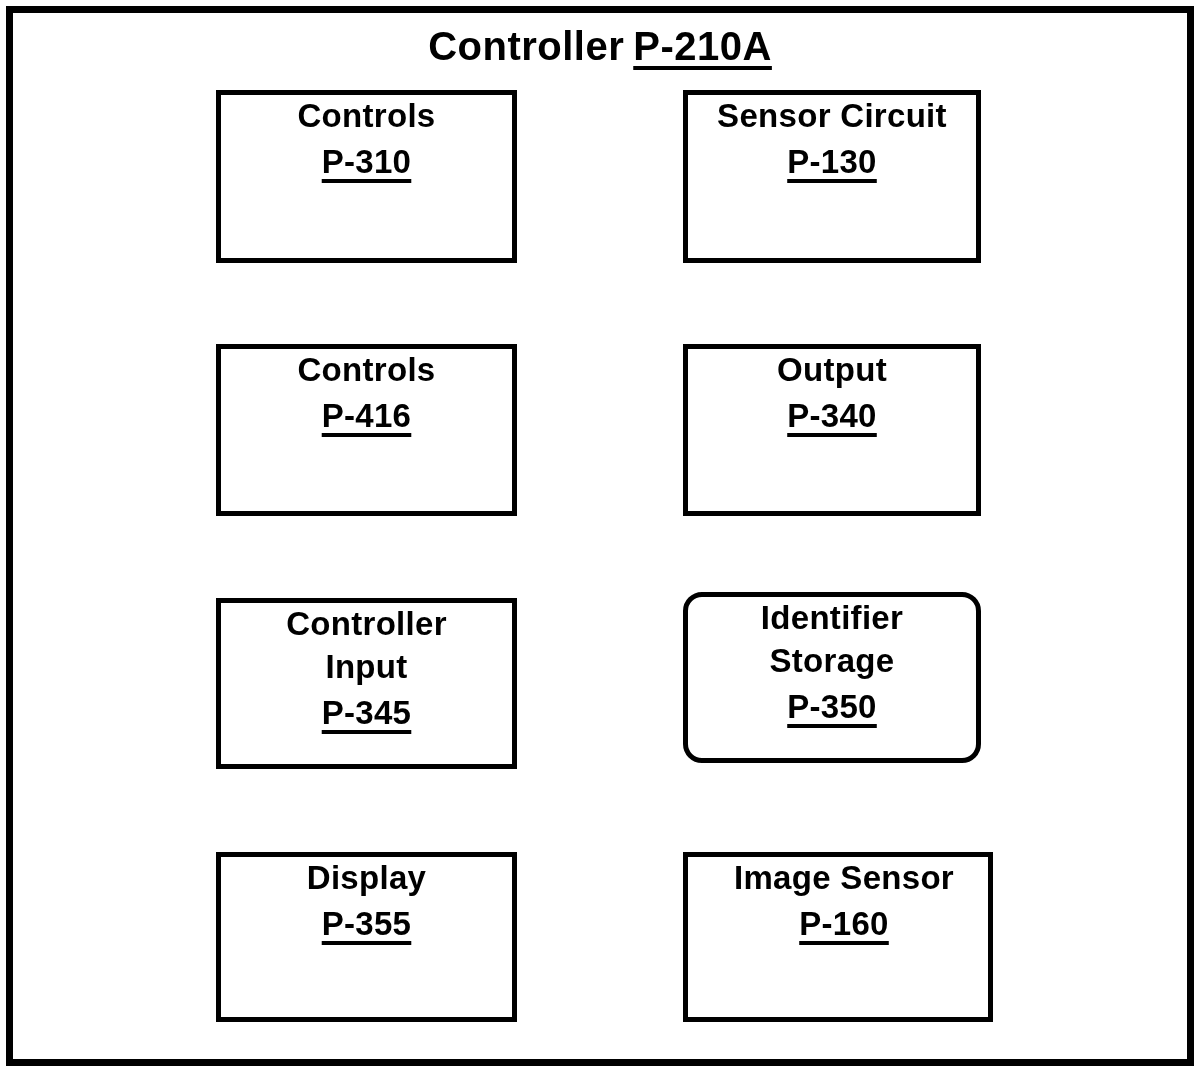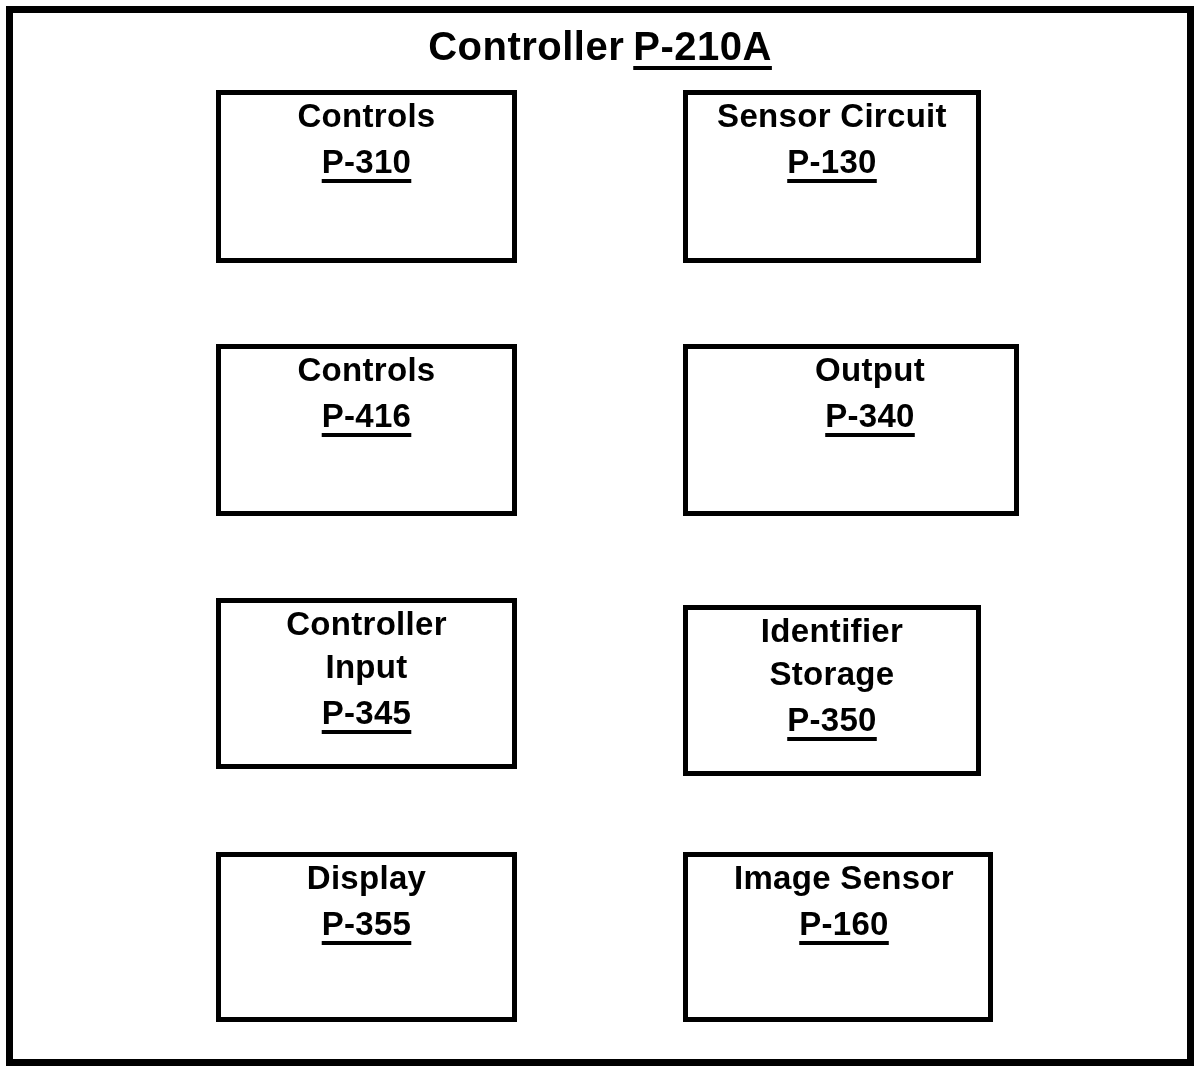--- a/index.html
+++ b/index.html
@@ -57,23 +57,23 @@
   }
   .block .label {
     white-space: pre-line;
   }
   .block .ref {
     margin-top: 3px;
   }
   .b0 { left: 216px; top:  90px; width: 291px; height: 163px; }
   .b1 { left: 683px; top:  90px; width: 288px; height: 163px; }
   .b2 { left: 216px; top: 344px; width: 291px; height: 162px; }
-  .b3 { left: 683px; top: 344px; width: 288px; height: 162px; padding-left: 38px; }
+  .b3 { left: 683px; top: 344px; width: 288px; height: 162px; }
   .b4 { left: 216px; top: 598px; width: 291px; height: 161px; }
-  .b5 { left: 683px; top: 605px; width: 288px; height: 161px; }
+  .b5 { left: 683px; top: 592px; width: 288px; height: 161px; border-radius: 19px; }
   .b6 { left: 216px; top: 852px; width: 291px; height: 160px; }
   .b7 { left: 683px; top: 852px; width: 288px; height: 160px; padding-left: 12px; }
 </style>
 </head>
 <body>
 
 <div class="frame"></div>
 
 <div class="diagram-title">
   <span>Controller</span><span class="ref">P-210A</span>

